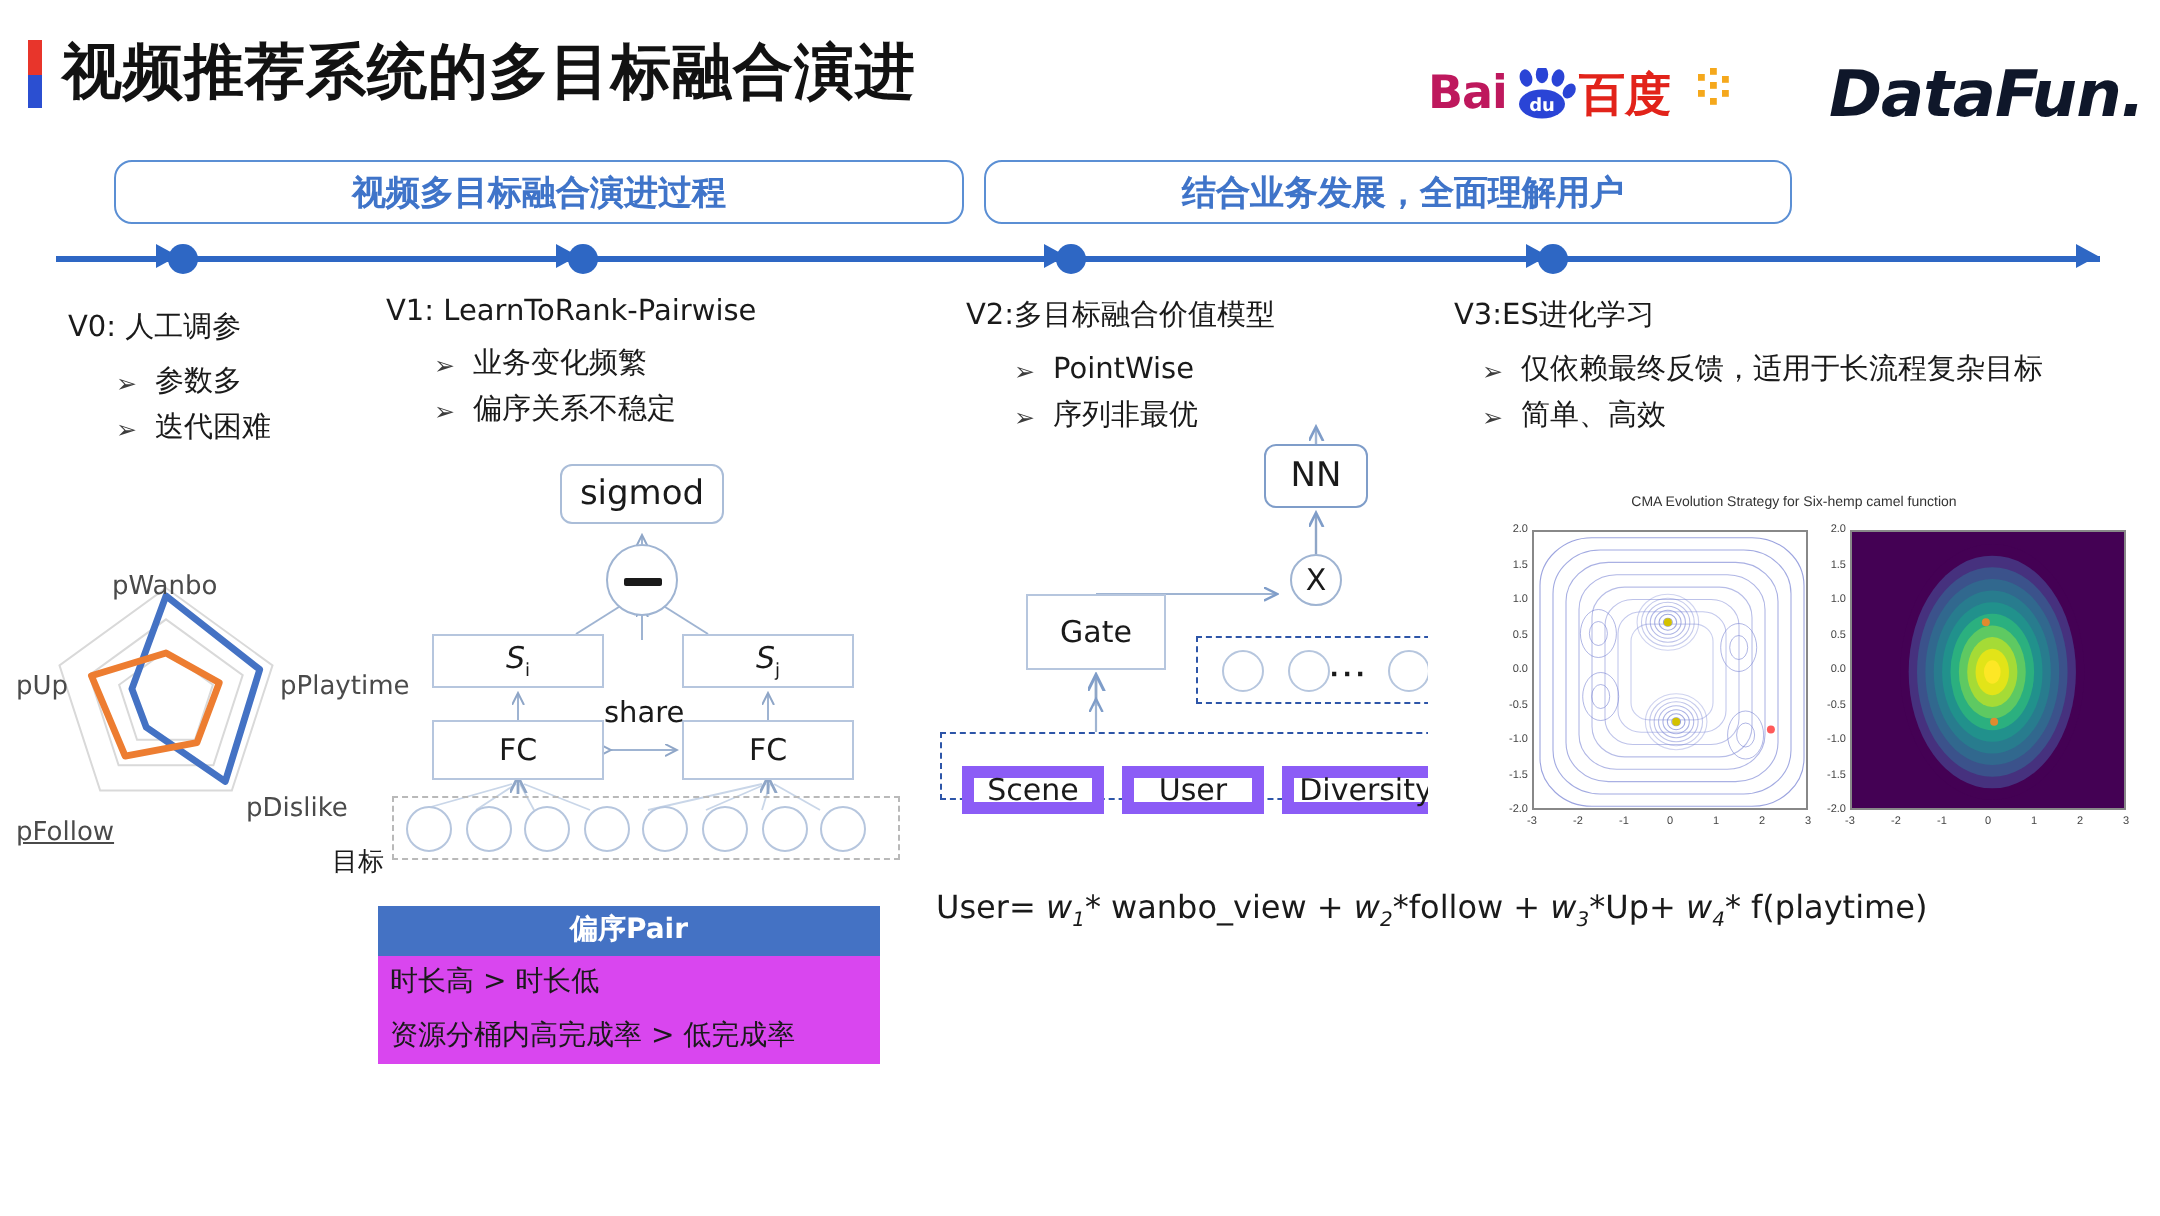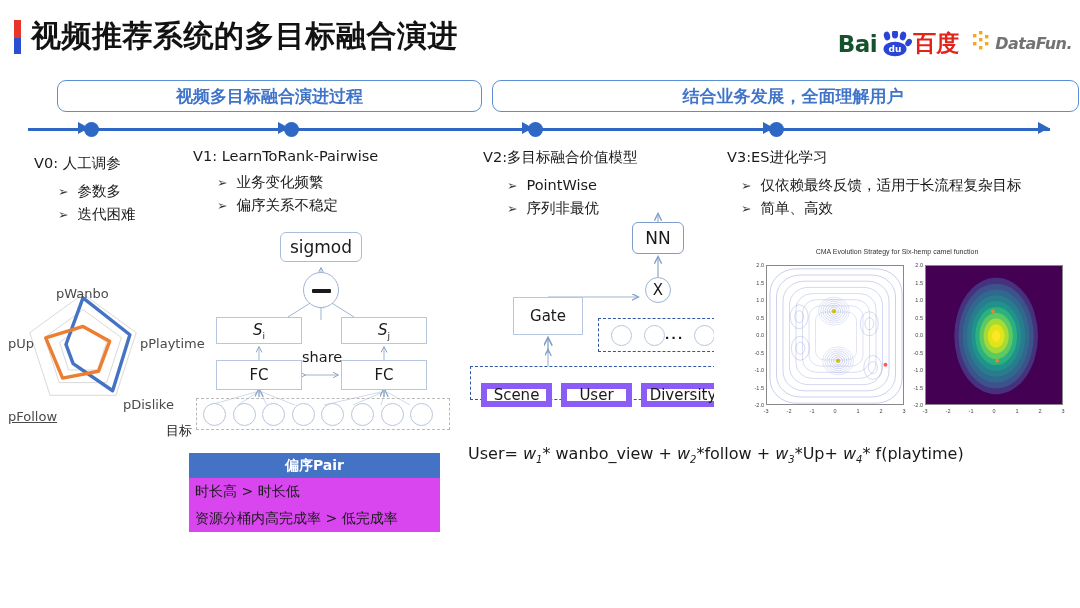--- a/index.html
+++ b/index.html
@@ -17,34 +17,34 @@
   #title-bar { left: 14px; top: 16px; display: flex; align-items: center; gap: 10px; }
   #title-accent { width: 7px; height: 34px;
     background: linear-gradient(180deg, #e8352b 0%, #e8352b 52%, #2b4fd1 52%, #2b4fd1 100%); }
   #page-title { font-size: 30px; font-weight: bold; letter-spacing: .5px; color: #121212;
     font-family: "DejaVu Sans", "Liberation Sans", sans-serif; white-space: nowrap; }
 
   
   #logo-area { right: 8px; top: 28px; display: flex; align-items: center; gap: 14px; }
   .baidu-logo { display: flex; align-items: center; font-weight: bold; font-size: 23px;
     font-family: "DejaVu Sans", sans-serif; }
-  .baidu-bai { color: #14532d; letter-spacing: -.5px; }
+  .baidu-bai { color: #be185d; letter-spacing: -.5px; }
   .baidu-paw { position: relative; width: 34px; height: 26px; margin: 0 1px; }
   .baidu-han { color: #e2231a; letter-spacing: 0px; }
   .datafun-logo { display: flex; align-items: center; gap: 2px; }
-  .df-text { color: #737373; font-size: 16px; font-weight: bold; font-style: italic;
-    font-family: "DejaVu Sans", sans-serif; letter-spacing: -.5px; }
+  .df-text { color: #0f172a; font-size: 32px; font-weight: bold; font-style: italic;
+    font-family: "DejaVu Sans", sans-serif; letter-spacing: -.5px; margin-left: 43px; }
 
   
   .pill { border: 1.6px solid #5b8fd4; border-radius: 9px; height: 32px;
     display: flex; align-items: center; justify-content: center; background: #fff; }
   .pill span { color: #3f74c9; font-weight: bold; font-size: 17px;
     font-family: "DejaVu Sans", "Liberation Sans", sans-serif; }
   #pill-left  { left: 57px;  top: 80px; width: 425px; }
-  #pill-right { left: 492px; top: 80px; width: 587px; padding-left: 15px; }
+  #pill-right { left: 492px; top: 80px; width: 404px; padding-left: 15px; }
 
   
   #timeline { left: 28px; top: 120px; width: 1022px; height: 20px; }
   #tl-line { position: absolute; left: 0; top: 8px; width: 100%; height: 2.6px; background: #2e67c4; }
   .tl-head { position: absolute; top: 2px; width: 0; height: 0;
     border-top: 6.5px solid transparent; border-bottom: 6.5px solid transparent;
     border-left: 11px solid #2e67c4; }
   .tl-dot { position: absolute; top: 2px; width: 15px; height: 15px; border-radius: 50%;
     background: #2e67c4; }
 

